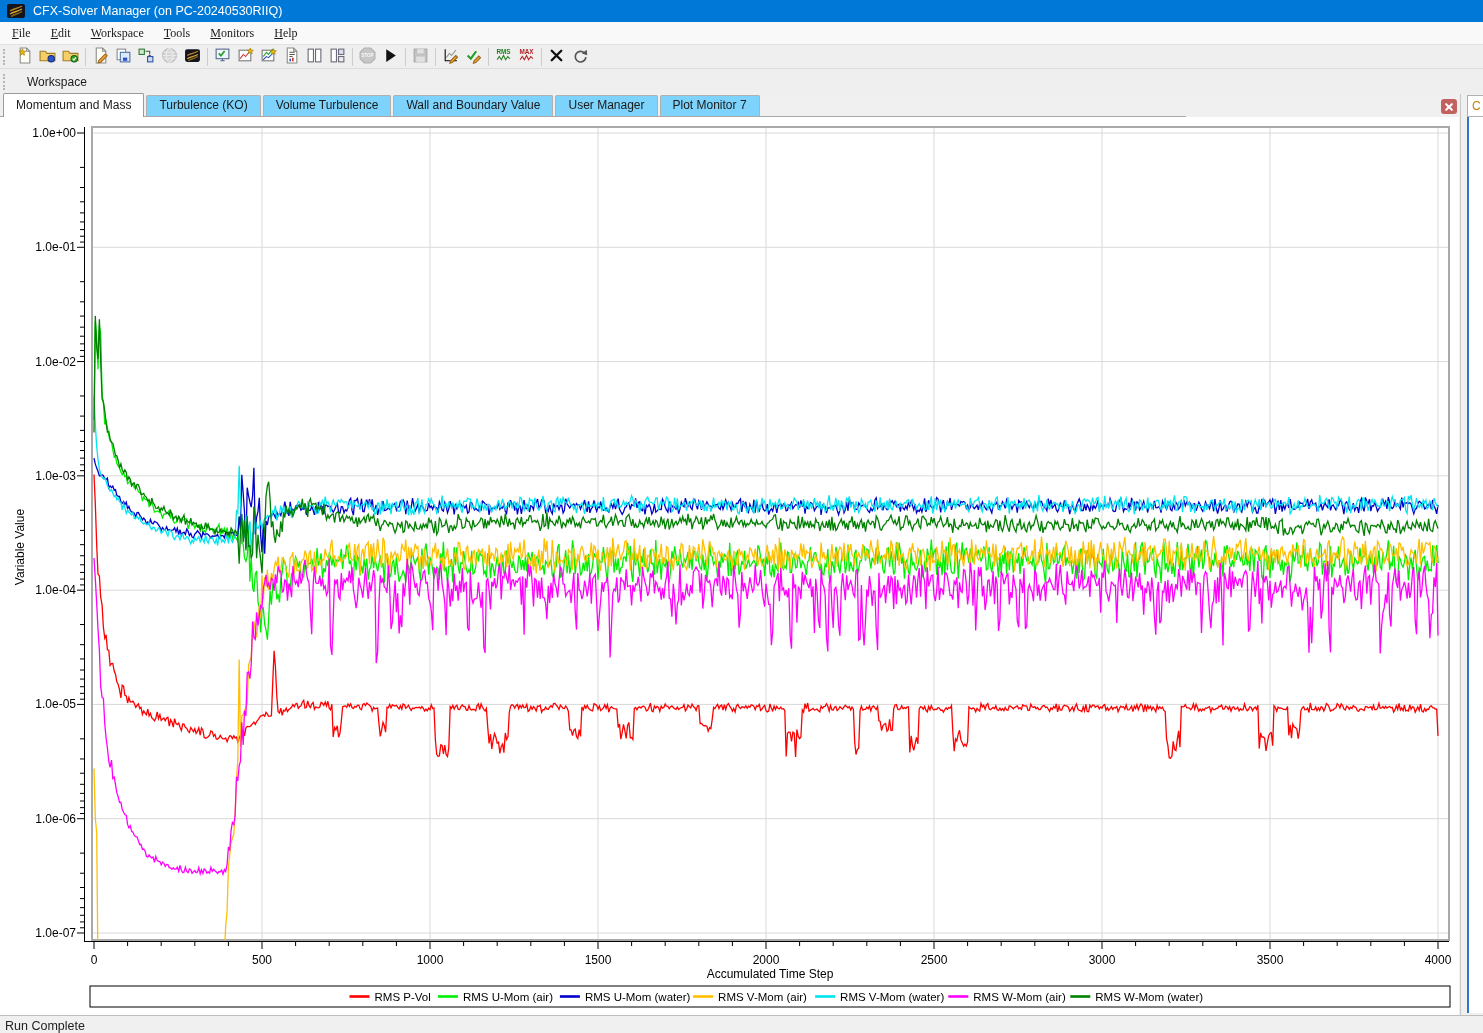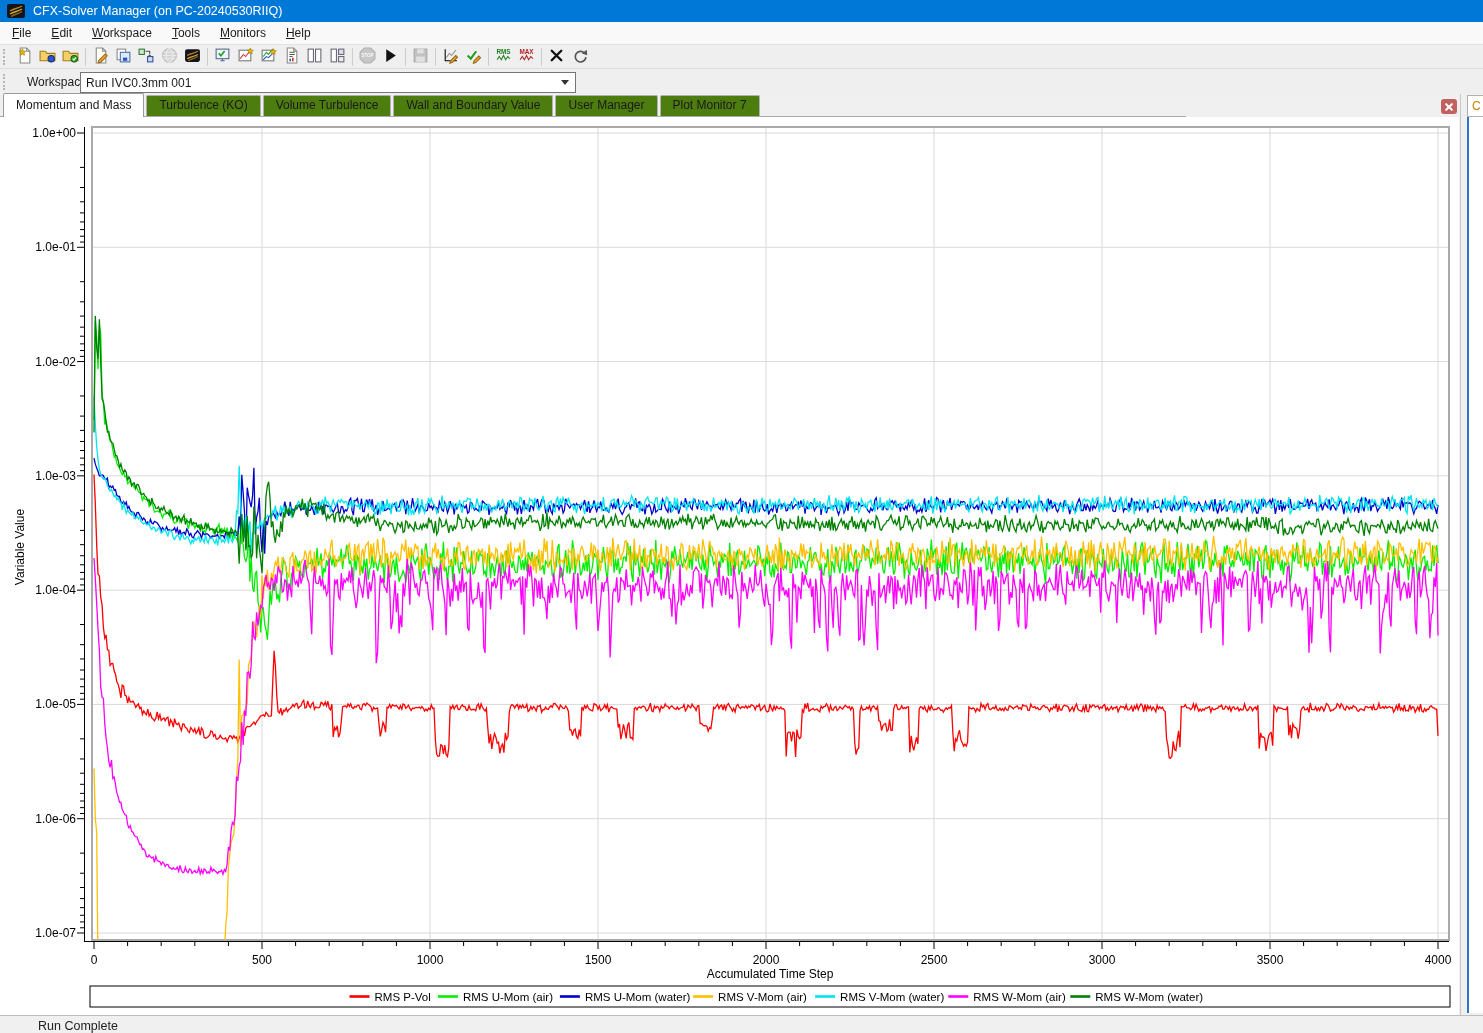--- a/index.html
+++ b/index.html
@@ -4,61 +4,61 @@
 <style>
   html,body{margin:0;padding:0;}
   body{width:1483px;height:1033px;overflow:hidden;background:#f0f0f0;
        font-family:"Liberation Sans",sans-serif;font-size:12px;color:#1a1a1a;position:relative;}
   .titlebar{position:absolute;left:0;top:0;width:1483px;height:22px;background:#0078d7;
             display:flex;align-items:center;color:#fff;}
   .app-icon{margin-left:7px;width:18px;height:14px;}
   .title-text{margin-left:8px;font-size:12.5px;}
   .menubar{position:absolute;left:0;top:22px;width:1483px;height:22px;background:#f9f9f9;
            display:flex;align-items:center;padding-left:2px;box-sizing:border-box;}
-  .menu-item{padding:3px 10px;cursor:default;}
+  .menu-item{padding:3px 10px;cursor:default;font-family:Liberation Serif, serif;}
   .menu-item u{text-decoration:underline;}
   .toolbar{position:absolute;left:0;top:44px;width:1483px;height:24px;background:#efefef;
            border-top:1px solid #e2e2e2;display:flex;align-items:center;box-sizing:border-box;}
   .tb-handle{width:4px;height:16px;border-left:2px dotted #b5b5b5;margin:0 4px 0 3px;}
   .tb-btn{width:23px;height:21px;display:flex;align-items:center;justify-content:center;}
   .tb-btn.disabled{opacity:.55;}
   .tb-sep{width:1px;height:18px;background:#cccccc;margin:0 3px;}
   .workspace-row{position:absolute;left:0;top:68px;width:1483px;height:26px;background:#efefef;
                  border-top:1px solid #dcdcdc;display:flex;align-items:center;box-sizing:border-box;}
   .ws-label{margin-left:14px;}
   .combo{position:absolute;left:80px;top:3px;width:494px;height:19px;background:#fff;
          border:1px solid #767676;display:flex;align-items:center;}
   .combo-value{padding-left:5px;font-size:12px;}
   .combo-arrow{position:absolute;right:6px;top:7px;width:0;height:0;
                border-left:4px solid transparent;border-right:4px solid transparent;
                border-top:5px solid #333;}
   .tabbar{position:absolute;left:0;top:94px;width:1186px;height:23px;background:#f0f0f0;
           border-bottom:1px solid #a8a8a8;display:flex;align-items:flex-end;box-sizing:border-box;
           padding-left:3px;}
-  .tab{height:20px;line-height:19px;padding:0 12px;background:#4d7c0f;border:1px solid #b0b0b0;
+  .tab{height:20px;line-height:19px;padding:0 12px;background:#7dd3fc;border:1px solid #b0b0b0;
        border-bottom:none;margin-right:2px;border-radius:2px 2px 0 0;font-size:12px;position:relative;}
   .tab.active{background:#fff;height:23px;line-height:22px;z-index:2;margin-bottom:-1px;
               border-color:#9a9a9a;}
   .tab-close{position:absolute;left:1441px;top:99px;width:16px;height:15px;border-radius:3px;
              background:#c2625f;z-index:3;}
   .tab-close .x1,.tab-close .x2{position:absolute;left:3px;top:6.5px;width:10px;height:2px;
              background:#fff;border-radius:1px;}
   .tab-close .x1{transform:rotate(45deg);}
   .tab-close .x2{transform:rotate(-45deg);}
   .main{position:absolute;left:0;top:117px;width:1459px;height:931px;background:#fff;}
   .right-stub{position:absolute;left:1460px;top:94px;width:23px;height:921px;background:#f0f0f0;
               border-left:1px solid #c8c8c8;box-sizing:border-box;}
   .stub-tab{position:absolute;left:6px;top:1px;width:17px;height:22px;background:#fff;
             border:1px solid #b0b0b0;border-right:none;box-sizing:border-box;
             font-size:12px;color:#c87d00;padding:3px 0 0 4px;overflow:hidden;}
   .stub-panel{position:absolute;left:6px;top:23px;width:17px;height:896px;background:#fff;
               border-left:2px solid #2f77c8;box-sizing:border-box;}
   .statusbar{position:absolute;left:0;top:1015px;width:1483px;height:18px;background:#f0f0f0;
              border-top:1px solid #bdbdbd;box-sizing:border-box;overflow:hidden;}
-  .status-text{position:absolute;left:5px;top:3px;font-size:12.5px;color:#222;margin-left:33px;}
+  .status-text{position:absolute;left:5px;top:3px;font-size:12.5px;color:#222;}
   svg text{font-family:"Liberation Sans",sans-serif;}
 </style>
 </head>
 <body>
 
 <div class="titlebar">
   <svg class="app-icon" viewBox="0 0 18 14">
     <rect x="0" y="0" width="18" height="14" rx="2" fill="#14141e"></rect>
     <path d="M3 10c4-2.5 8-2.5 12-5" stroke="#d8a62a" fill="none" stroke-width="1.4"></path>
     <path d="M3 7c4-2.5 8-2.5 12-5" stroke="#b5871f" fill="none" stroke-width="1.4"></path>
@@ -238,24 +238,20 @@
       <span><svg width="17" height="17" viewBox="0 0 16 16">
           <path d="M12.5 5.5a5 5 0 1 0 1.5 4" fill="none" stroke="#555" stroke-width="1.6"></path>
           <polygon points="14.8,2.5 15.3,7.8 10.2,6.2" fill="#555"></polygon>
         </svg></span>
     </div>
   </div>
 
 <div class="workspace-row">
   <div class="tb-handle"></div>
   <span class="ws-label">Workspace</span>
-  <div class="combo">
-    <span class="combo-value">Run IVC0.3mm 001</span>
-    <span class="combo-arrow"></span>
-  </div>
 </div>
 
 <div class="tabbar">
     <div class="tab active">Momentum and Mass</div>
     <div class="tab">Turbulence (KO)</div>
     <div class="tab">Volume Turbulence</div>
     <div class="tab">Wall and Boundary Value</div>
     <div class="tab">User Manager</div>
     <div class="tab">Plot Monitor 7</div>
   </div>

